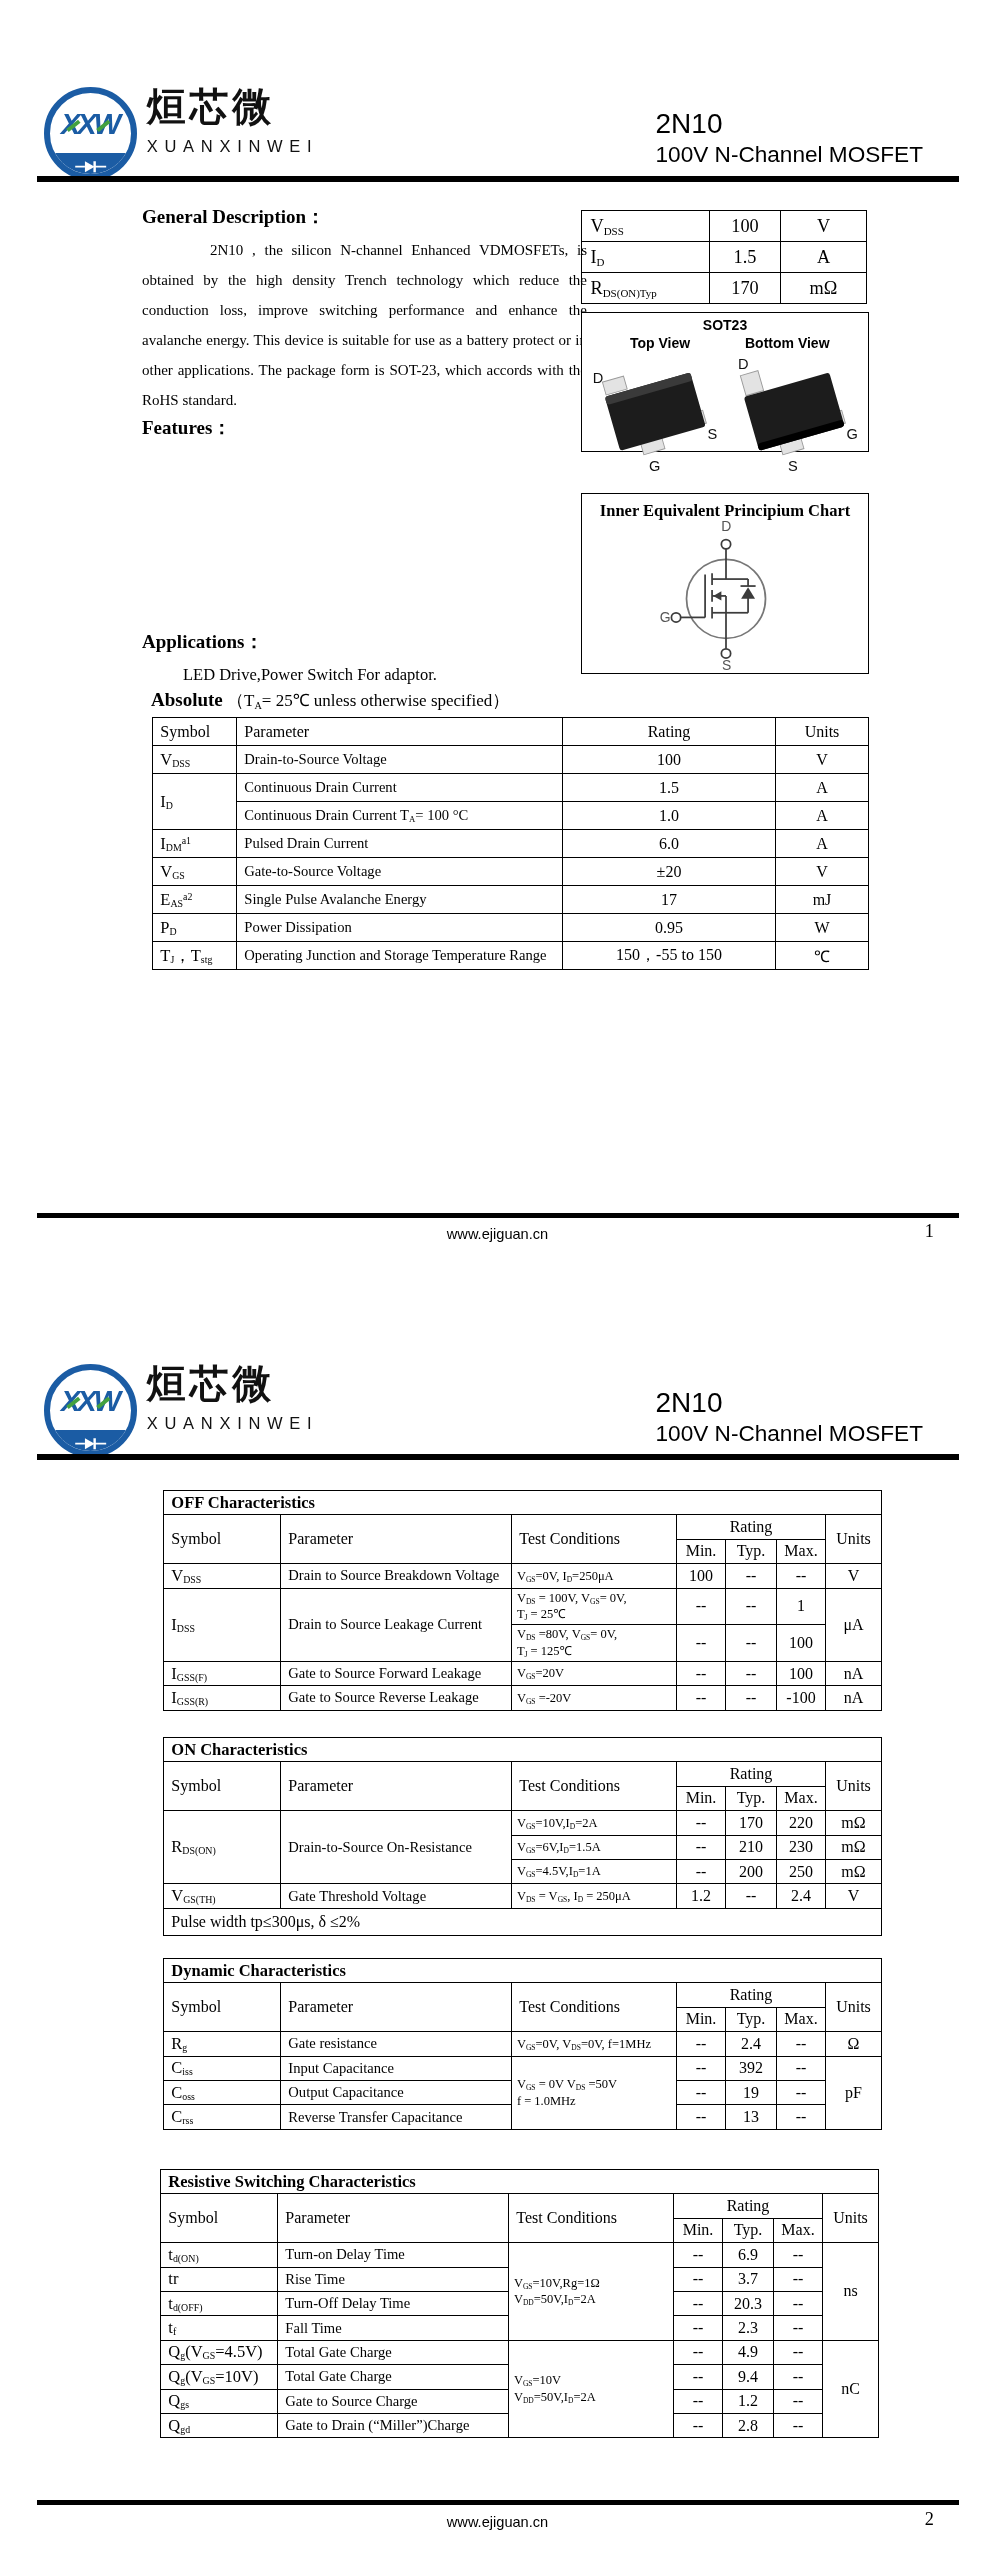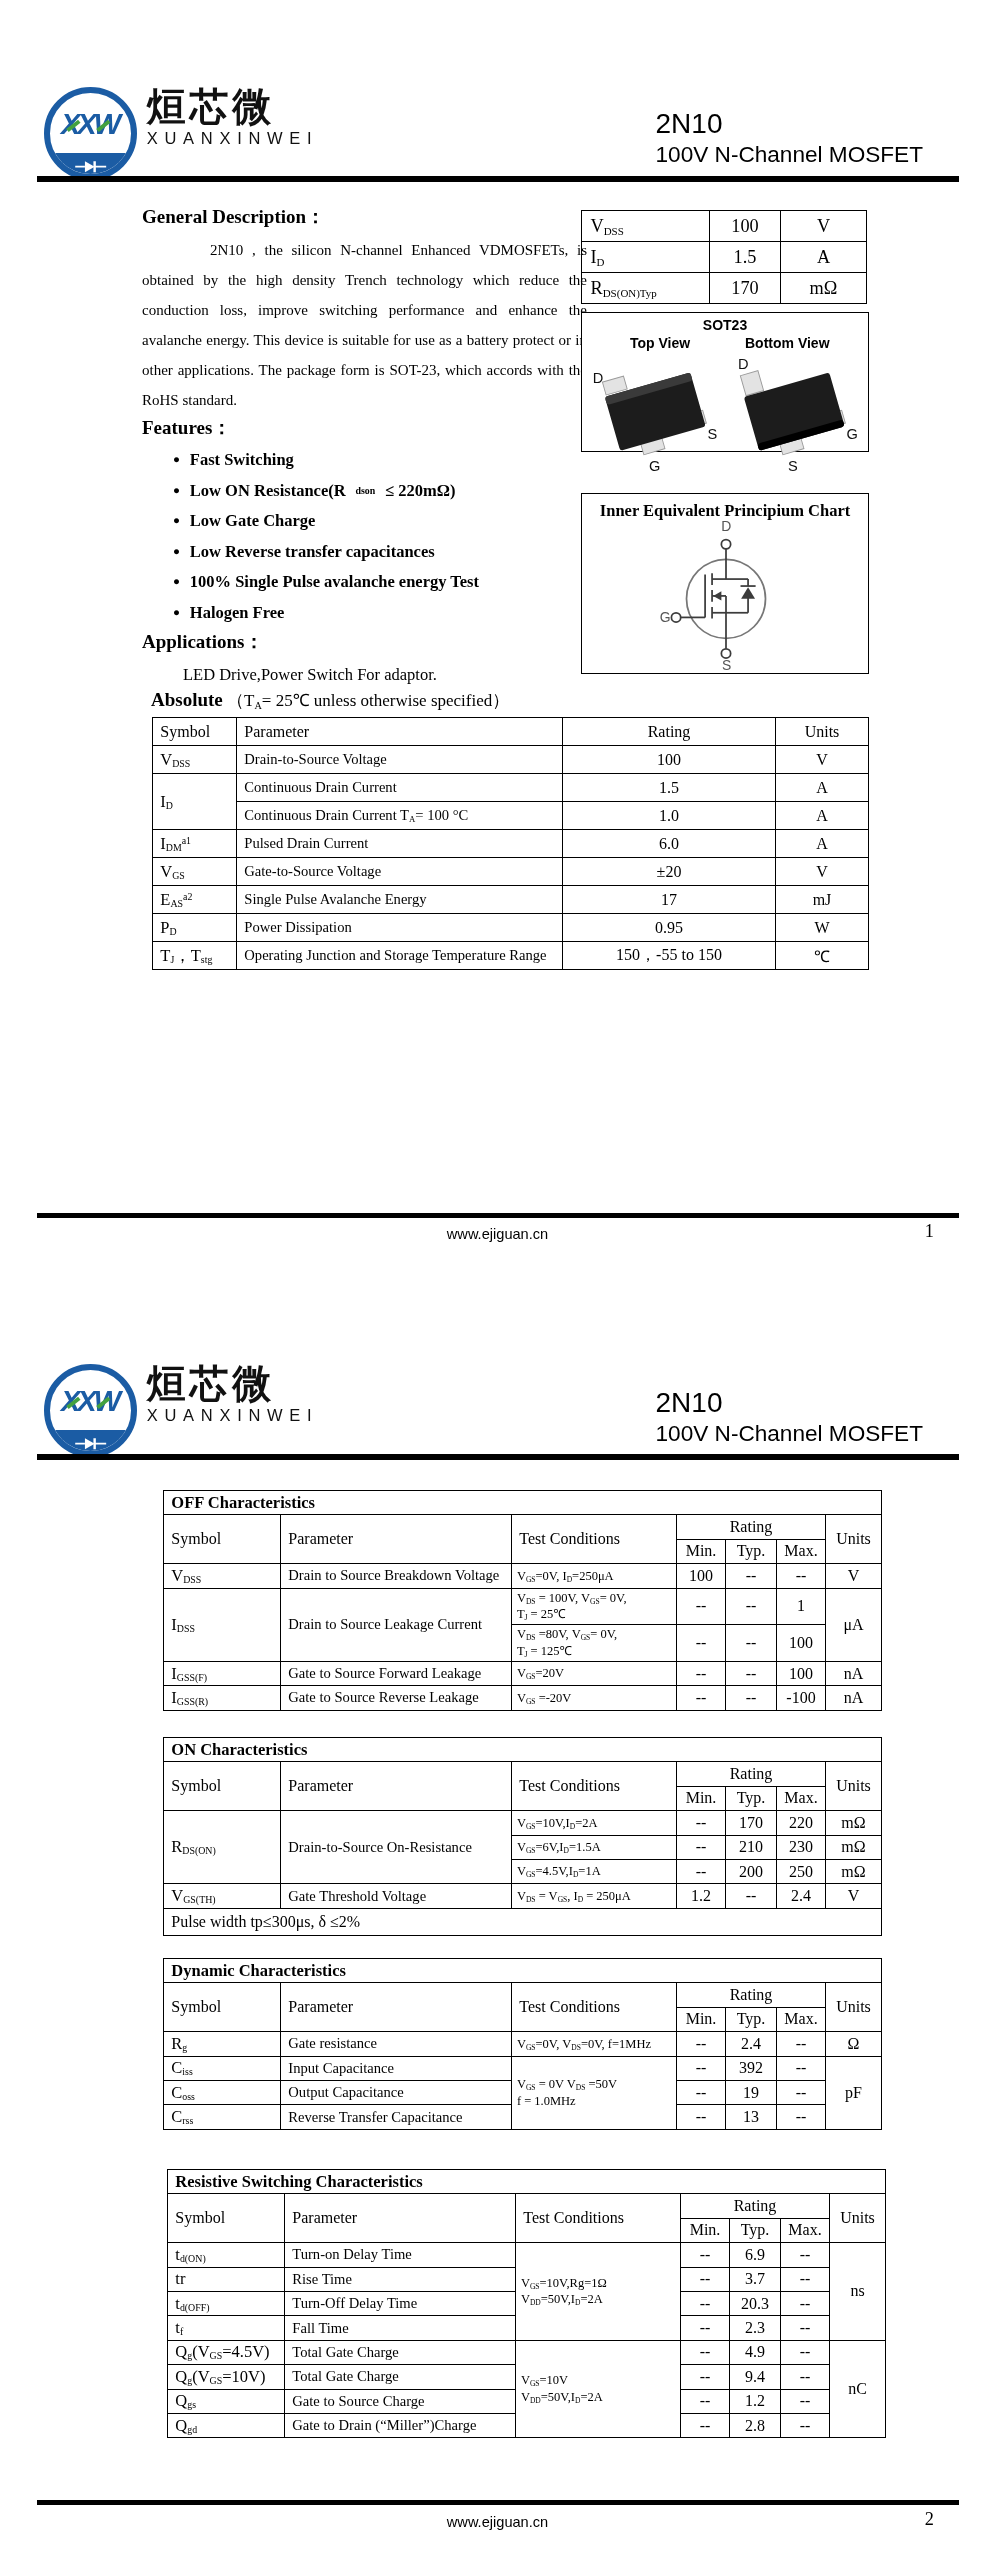--- a/index.html
+++ b/index.html
@@ -11,21 +11,21 @@
   .logo { display:flex; align-items:flex-start; gap:9.8px; }
   .logo-mark { width:93px; height:93px; border-radius:50%; border:6.7px solid #1b5ca4;
                background:#fff; position:relative; overflow:hidden; box-sizing:border-box; flex:0 0 auto; }
   .logo-xxw { position:absolute; top:17px; left:0; width:79px; text-align:center;
               font:italic 800 29px/1 "Liberation Sans", sans-serif; color:#1b5ca4; letter-spacing:-3px; }
   .logo-g1,.logo-g2 { position:absolute; width:14.6px; height:4.3px; background:#43a13f; transform:rotate(-38deg); }
   .logo-g1 { top:30.5px; left:16px; } .logo-g2 { top:30.5px; left:46px; }
   .logo-band { position:absolute; left:-6.7px; right:-6.7px; bottom:-6.7px; height:28px; background:#1b5ca4;
                display:flex; align-items:center; justify-content:center; }
   .logo-cn { font:700 39px/1.05 "Liberation Sans", sans-serif; letter-spacing:3.7px; color:#111; }
-  .logo-en { font:500 16.5px/1 "Liberation Sans", sans-serif; letter-spacing:6.7px; color:#111; margin-top:2px; }
+  .logo-en { font:500 16.5px/1 "Liberation Sans", sans-serif; letter-spacing:6.7px; color:#111; margin-top:10px; }
 
   .doc-title { text-align:left; font-family:"Liberation Sans", sans-serif; }
   .doc-title .part { font-size:28px; line-height:1.1; }
   .doc-title .sub  { font-size:22.6px; line-height:1.3; }
 
   .rule { position:absolute; left:37px; width:922px; height:5.5px; background:#000; }
   .rule-thin { position:absolute; left:37px; width:922px; height:4.9px; background:#000; }
 
   
   .sec-title { font:700 19px/1.2 "Liberation Serif", serif; }
@@ -95,28 +95,20 @@
   <div class="abs doc-title" style="right:72px; top:109px;">
     <div class="part">2N10</div>
     <div class="sub">100V N-Channel MOSFET</div>
   </div>
   <div class="rule" style="top:176px;"></div>
 
   <div class="abs sec-title" style="left:142px; top:206px;">General Description：</div>
   <div class="abs gd-body" style="left:142px; top:235px;">2N10 , the silicon N-channel Enhanced VDMOSFETs, is obtained by the high density Trench technology which reduce the conduction loss, improve switching performance and enhance the avalanche energy. This device is suitable for use as a battery protect or in other applications. The package form is SOT-23, which accords with the RoHS standard.</div>
 
   <div class="abs sec-title" style="left:142px; top:417px;">Features：</div>
-  <div class="abs" style="left:173px; top:445px;">
-    <div class="feat">Fast Switching</div>
-    <div class="feat">Low ON Resistance(R<sub>dson</sub>≤ 220mΩ)</div>
-    <div class="feat">Low Gate Charge</div>
-    <div class="feat">Low Reverse transfer capacitances</div>
-    <div class="feat">100% Single Pulse avalanche energy Test</div>
-    <div class="feat">Halogen Free</div>
-  </div>
 
   <div class="abs sec-title" style="left:142px; top:631px;">Applications：</div>
   <div class="abs apps-body" style="left:183px; top:665px;">LED Drive,Power Switch For adaptor.</div>
 
   <div class="abs tbl-caption" style="left:151px; top:688px;">
     <span class="b">Absolute</span>
     <span>（T<sub>A</sub>= 25℃  unless otherwise specified）</span>
   </div>
   <table class="abs ds t-abs" style="left:152px; top:717px;">
       <colgroup>
@@ -492,21 +484,21 @@
         </tr>
         <tr>
           <td class="sym">C<sub>rss</sub></td>
           <td class="par">Reverse Transfer Capacitance</td>
           <td>--</td>
           <td>13</td>
           <td>--</td>
         </tr>
       </tbody>
     </table>
-  <table class="abs ds" style="left:167px; top:2169px;">
+  <table class="abs ds" style="left:160px; top:2169px;">
       <colgroup>
         <col style="width: 117px;">
         <col style="width: 231px;">
         <col style="width: 165px;">
         <col style="width: 49px;">
         <col style="width: 51px;">
         <col style="width: 49px;">
         <col style="width: 56px;">
       </colgroup>
       <tbody>

